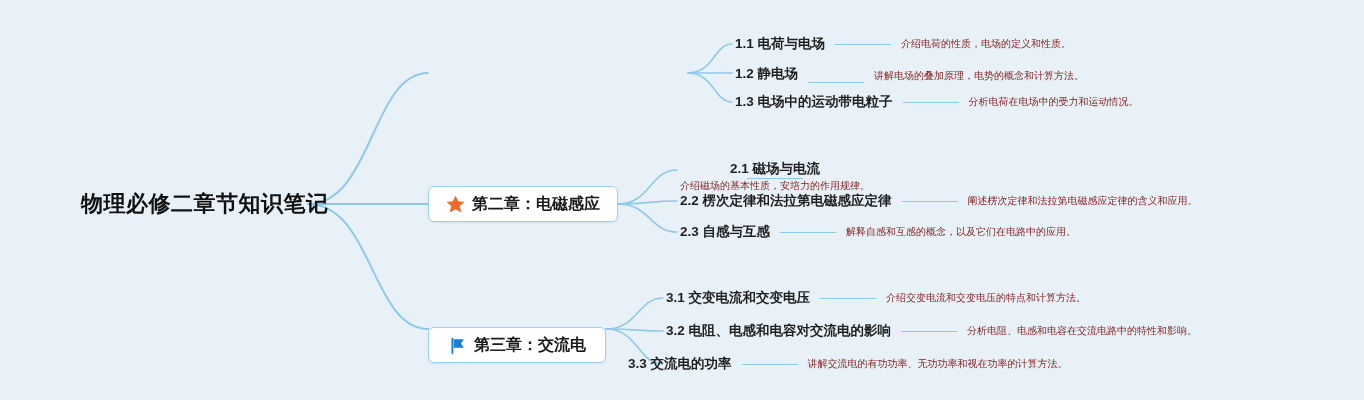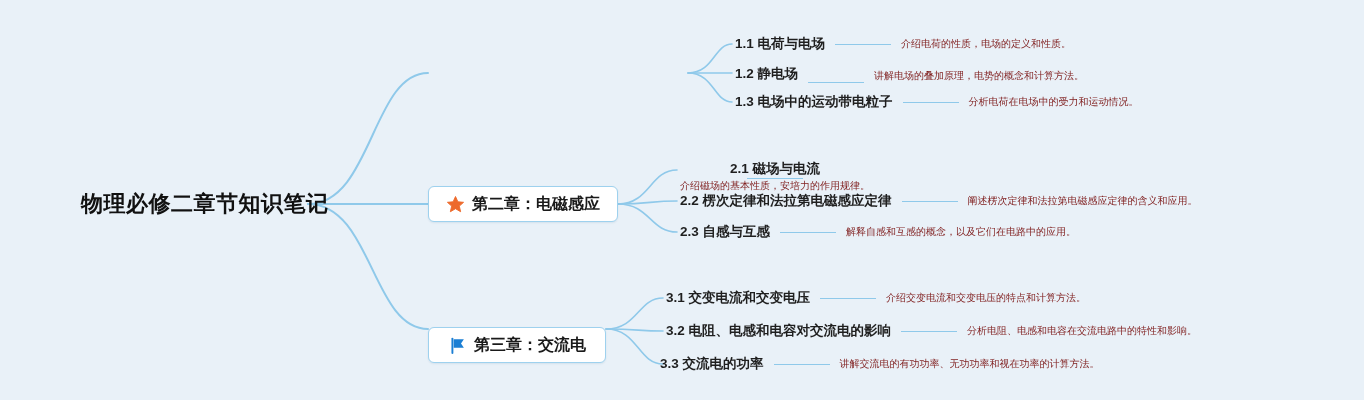--- a/index.html
+++ b/index.html
@@ -118,19 +118,19 @@
   <div class="item" style="left:666px;top:288px;">
     <span class="item-label">3.1 交变电流和交变电压</span>
     <span class="item-line"></span>
     <span class="item-desc">介绍交变电流和交变电压的特点和计算方法。</span>
   </div>
   <div class="item" style="left:666px;top:321px;">
     <span class="item-label">3.2 电阻、电感和电容对交流电的影响</span>
     <span class="item-line"></span>
     <span class="item-desc">分析电阻、电感和电容在交流电路中的特性和影响。</span>
   </div>
-  <div class="item" style="left:660px;top:354px;">
+  <div class="item" style="left:628px;top:354px;">
     <span class="item-label">3.3 交流电的功率</span>
     <span class="item-line"></span>
     <span class="item-desc">讲解交流电的有功功率、无功功率和视在功率的计算方法。</span>
   </div>
 
 </div>
 
 </body></html>

